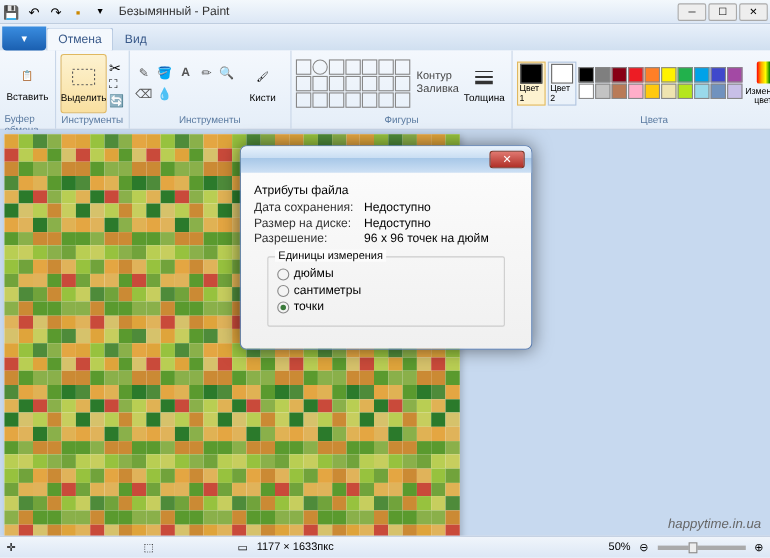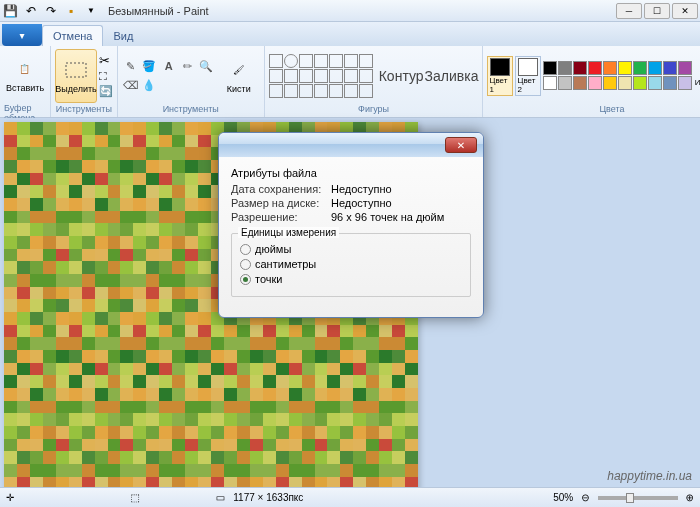--- a/index.html
+++ b/index.html
@@ -21,41 +21,41 @@
 .panel { border-right:1px solid #c8d6e8; padding:2px 4px; display:flex; flex-direction:column; align-items:center; justify-content:space-between; }
 .panel-label { font-size:9px; color:#5a7aa0; padding:1px 0; }
 .panel-body { display:flex; gap:2px; align-items:center; flex:1; }
 .big-btn { width:42px; height:54px; display:flex; flex-direction:column; align-items:center; justify-content:center; gap:2px; font-size:9px; border-radius:3px; }
 .big-btn.sel { background:linear-gradient(#fdf2d0,#f9e0a0); border:1px solid #e0b860; }
 .ico { width:24px; height:24px; display:flex; align-items:center; justify-content:center; }
 .tool-grid { display:grid; grid-template-columns:repeat(5,18px); grid-template-rows:repeat(2,18px); gap:1px; }
 .tool-grid div { border:1px solid transparent; display:flex; align-items:center; justify-content:center; font-size:11px; color:#555; }
 .shape-grid { display:grid; grid-template-columns:repeat(7,14px); grid-template-rows:repeat(3,14px); gap:1px; }
 .shape-grid div { border:1px solid #888; font-size:8px; }
-.shape-opts { display:flex; gap:1px; font-size:14px; margin-left:4px; color:#444; }
+.shape-opts { display:flex; flex-direction:column; gap:1px; font-size:10px; margin-left:4px; color:#444; }
 .color-grid { display:grid; grid-template-columns:repeat(10,14px); grid-template-rows:repeat(2,14px); gap:1px; }
 .csw { width:14px; height:14px; border:1px solid #888; }
 .color-slot { width:26px; height:40px; border:1px solid #b0c4de; display:flex; flex-direction:column; align-items:center; font-size:8px; padding:1px; }
 .color-slot .cbox { width:20px; height:20px; border:1px solid #666; }
 
 .canvas-area { position:absolute; top:118px; left:0; right:0; bottom:20px; background:#c7d9ef; overflow:hidden; }
 .canvas-img { position:absolute; top:4px; left:4px; width:414px; height:380px; background:#fff; box-shadow:2px 2px 6px rgba(0,0,0,.2); display:grid; grid-template-columns:repeat(32,1fr); grid-template-rows:repeat(30,1fr); }
 .canvas-img div { }
 
 .status-bar { position:absolute; bottom:0; left:0; right:0; height:20px; background:linear-gradient(#f0f5fb,#dce7f5); border-top:1px solid #b8c8dc; display:flex; align-items:center; font-size:10px; padding:0 6px; gap:8px; }
 .status-bar .sp { flex:1; }
 .watermark { position:absolute; bottom:24px; right:8px; font-style:italic; font-size:12px; color:#666; }
 
 .dialog { position:absolute; top:132px; left:218px; width:266px; background:linear-gradient(#fdfdfd,#f0f0f0); border:1px solid #6080b0; border-radius:6px; box-shadow:0 0 16px rgba(0,0,0,.5); font-size:11px; }
 .dlg-title { height:24px; background:linear-gradient(#e8f2fc 0%,#c8ddf2 45%,#a8c8e8 46%,#cde0f4 100%); border-radius:6px 6px 0 0; display:flex; align-items:center; padding:0 6px; color:#333; }
 .dlg-title .cls { margin-left:auto; width:32px; height:16px; background:linear-gradient(#e07870,#b03028); border:1px solid #803020; border-radius:3px; color:#fff; display:flex; align-items:center; justify-content:center; font-size:10px; }
 .dlg-body { padding:10px 12px; }
 .attr-row { display:flex; margin:2px 0; }
 .attr-row .lab { width:100px; color:#333; }
-.fieldsets { display:flex; gap:8px; margin:10px 0; }
+.fieldsets { display:flex; gap:8px; margin:10px 12px; }
 .fset { flex:1; border:1px solid #ccc; padding:6px 8px 8px 8px; position:relative; border-radius:2px;}
 .fset .lg { position:absolute; top:-7px; left:6px; background:linear-gradient(#fdfdfd,#fbfbfb); padding:0 3px; font-size:10px; }
 .radio-row { display:flex; align-items:center; gap:4px; margin:3px 0; }
 .radio-row .r { width:11px; height:11px; border:1px solid #888; border-radius:50%; display:flex; align-items:center; justify-content:center; }
 .radio-row .r.on::after { content:''; width:5px; height:5px; background:#3a7a3a; border-radius:50%; }
 .dim-row { display:flex; align-items:center; gap:6px; margin:6px 0 10px; }
 .dim-row input { width:56px; height:18px; font-size:11px; text-align:right; padding:0 4px; border:1px solid #999; }
 .btn-row { display:flex; gap:6px; justify-content:flex-start; }
 .btn-row .gap { flex:1; }
 .dlg-btn { min-width:62px; height:21px; border:1px solid #8a8a8a; border-radius:3px; background:linear-gradient(#f8f8f8,#e0e0e0); font-size:11px; display:flex; align-items:center; justify-content:center; padding:0 8px; }
@@ -157,20 +157,30 @@
           <div></div>
           <div></div>
           <div></div>
           <div></div>
           <div></div>
       </div>
       <div class="shape-opts">
         <span>Контур</span>
         <span>Заливка</span>
       </div>
+      <div class="big-btn">
+          <div class="ico">
+            <svg width="20" height="16">
+              <line x1="2" y1="3" x2="18" y2="3" stroke="#333" stroke-width="1"></line>
+              <line x1="2" y1="8" x2="18" y2="8" stroke="#333" stroke-width="2"></line>
+              <line x1="2" y1="13" x2="18" y2="13" stroke="#333" stroke-width="3"></line>
+            </svg>
+          </div>
+          <span>Толщина</span>
+        </div>
     </div>
     <div class="panel-label">Фигуры</div>
   </div>
   <div class="panel" style="flex:1">
     <div class="panel-body">
       <div class="color-slot sel" style="border-color:#e0b860;background:#fdf2d0">
           <div class="cbox" style="background:#000"></div>
           <span>Цвет 1</span>
         </div>
       <div class="color-slot">

